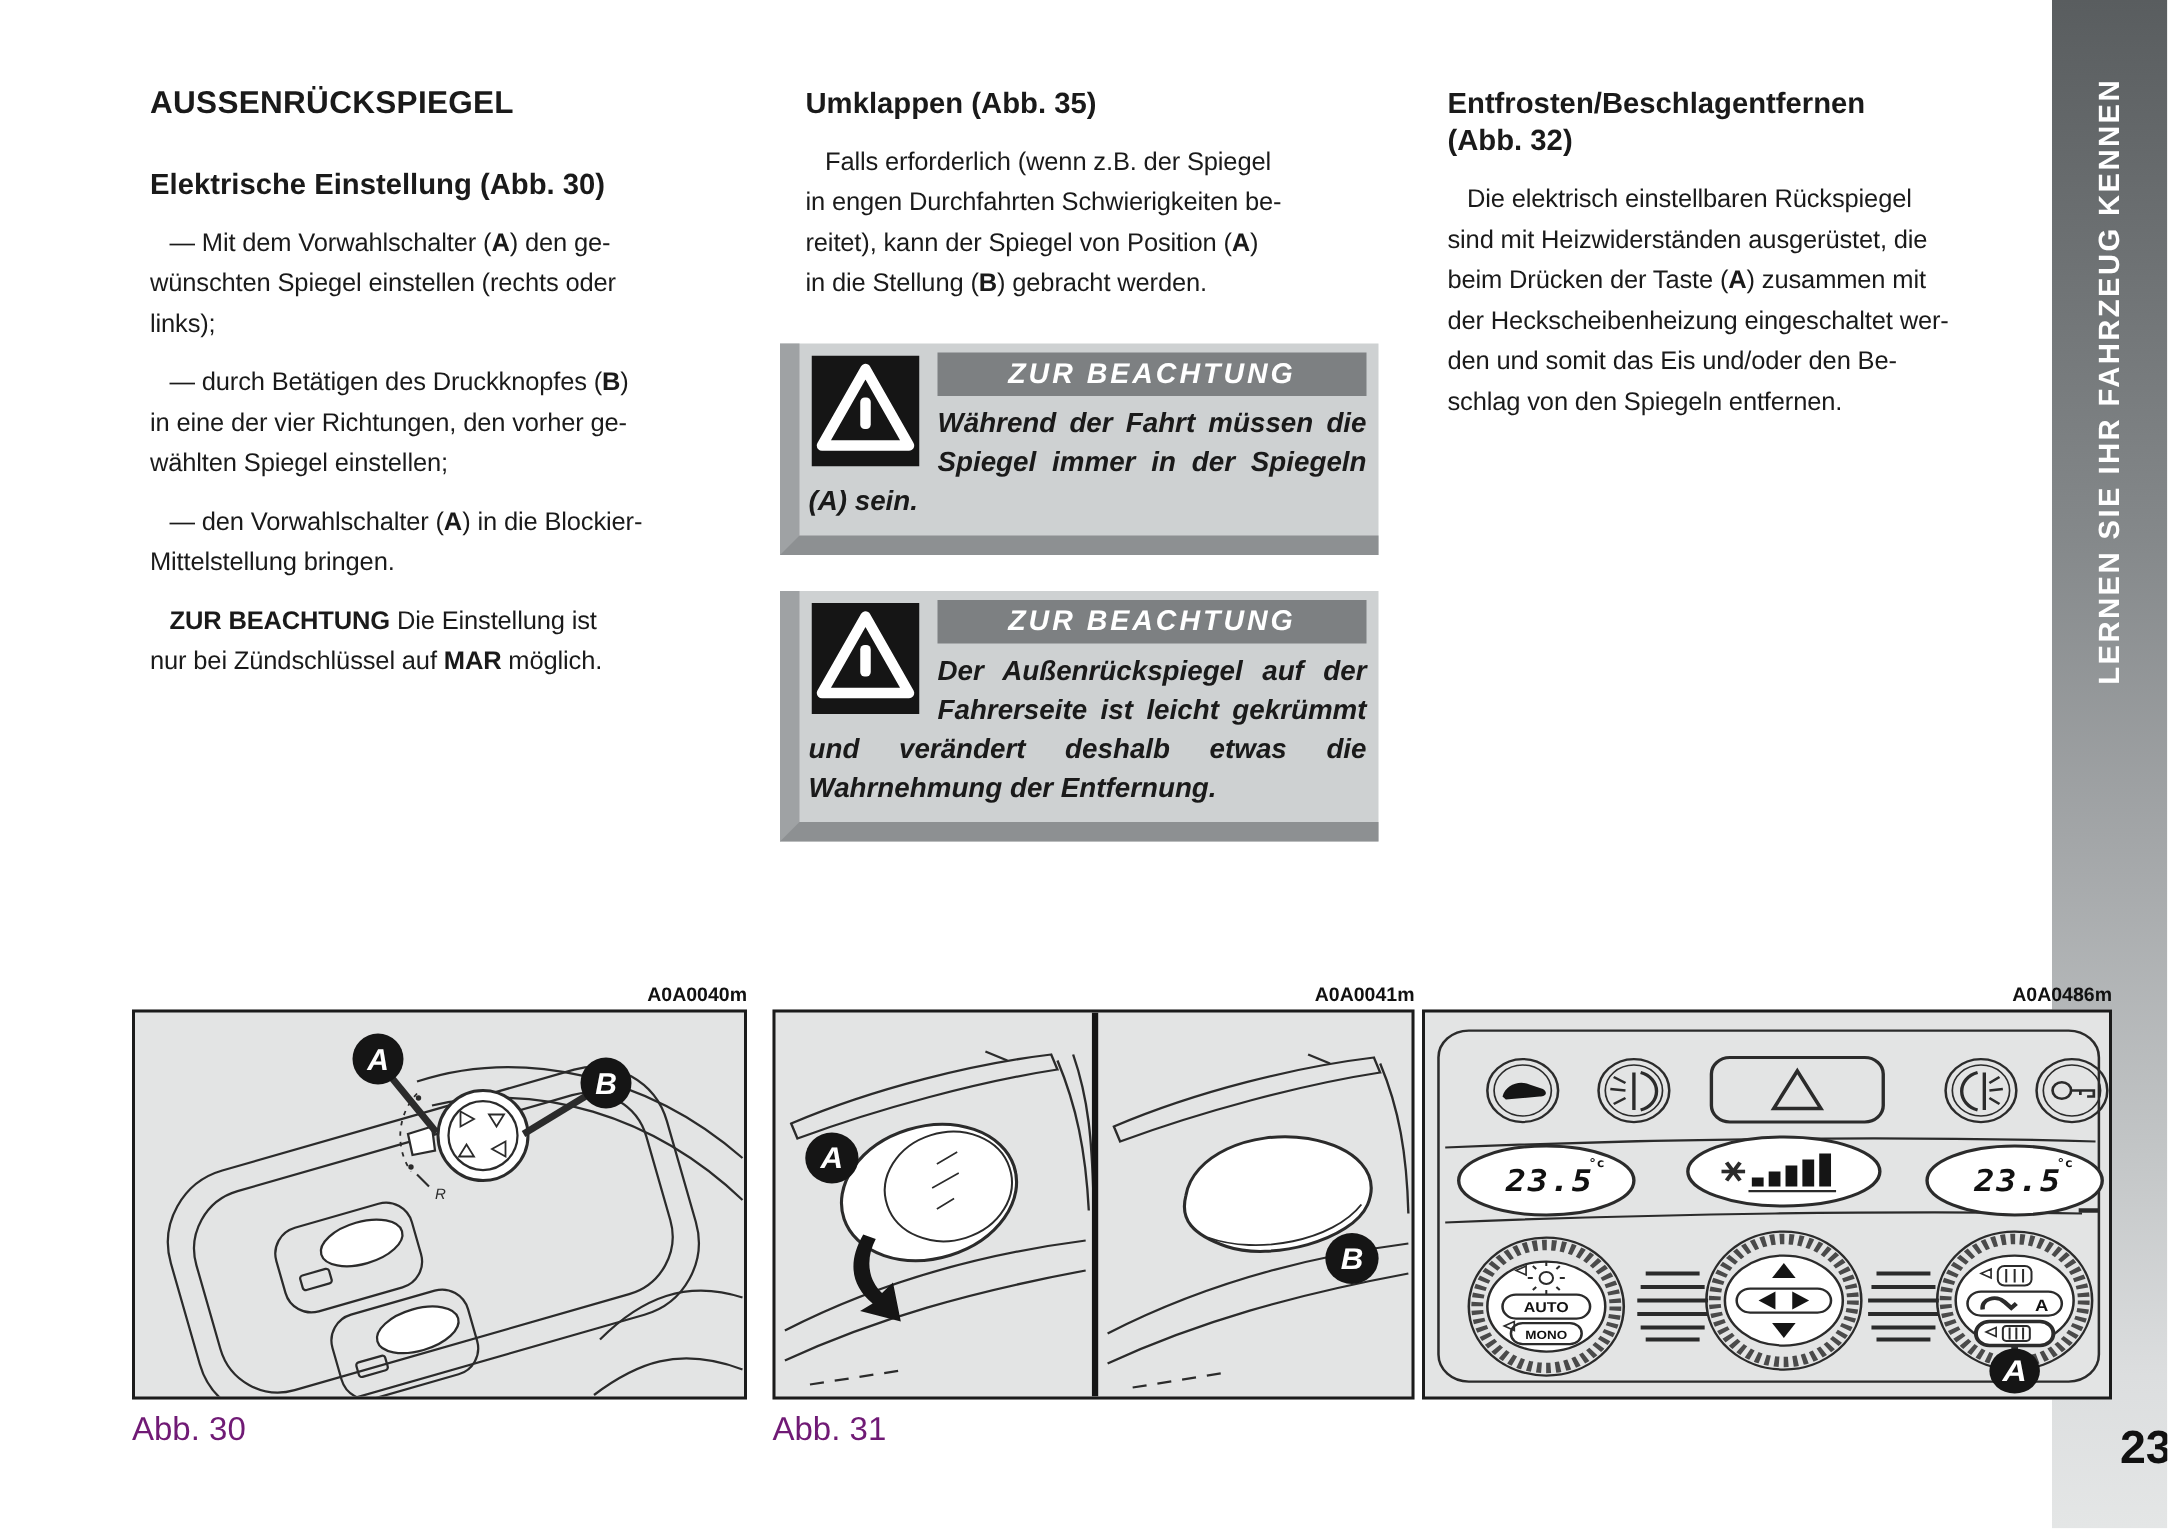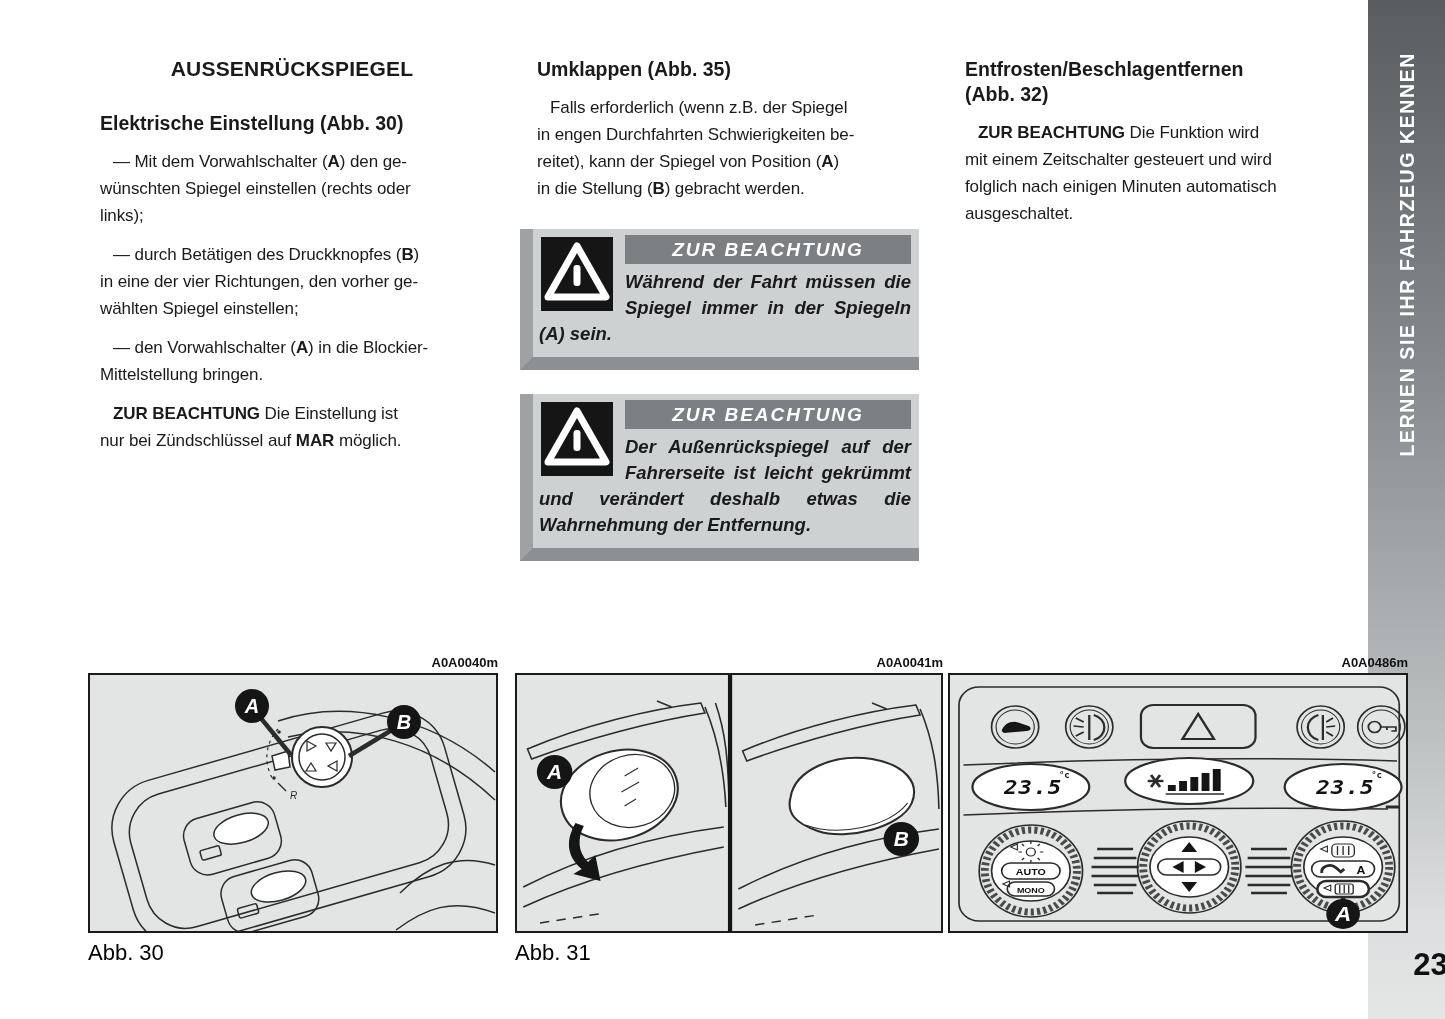--- a/index.html
+++ b/index.html
@@ -14,21 +14,21 @@
     transform:translateX(-50%) rotate(180deg);writing-mode:vertical-rl;
     color:#fff;font-weight:bold;font-size:19.5px;letter-spacing:1.6px;white-space:nowrap;}
   .page-number{position:absolute;bottom:36px;left:0;width:100%;text-align:center;
     font-size:31px;font-weight:bold;color:#111;margin-left:24px;}
 
   
   .col{position:absolute;top:57px;}
   .col1{left:100px;width:384px;}
   .col2{left:537px;width:382px;}
   .col3{left:965px;width:378px;}
-  .doc-title{font-size:21px;font-weight:800;letter-spacing:.2px;margin:0;text-align:center;}
+  .doc-title{font-size:21px;font-weight:800;letter-spacing:.2px;margin:0;}
   .doc-sub{font-size:19.5px;font-weight:bold;margin:0;white-space:pre-line;line-height:25px;}
   .col1 .doc-sub{margin-top:30px;}
   .body-text{font-size:17px;line-height:27px;margin:12px 0 0;white-space:pre-line;
     text-indent:13px;letter-spacing:-.1px;}
 
   
   .warnbox{margin:27px 0 0 -17px;width:399px;box-sizing:border-box;
     border-left:13px solid #9fa2a4;border-bottom:13px solid #8d9092;
     background:#ced1d2;padding:6px 8px 10px 6px;}
   .warnbox + .warnbox{margin-top:24px;}
@@ -40,21 +40,21 @@
     text-align:justify;margin:5px 0 0;}
 
   
   .figure{position:absolute;top:655px;margin:0;}
   .fig-30{left:88px;width:410px;}
   .fig-31{left:515px;width:428px;}
   .fig-32{left:948px;width:460px;}
   .fig-code{text-align:right;font-size:13px;font-weight:bold;margin-bottom:3px;color:#111;}
   .fig-panel{height:260px;background:#e3e4e4;border:2px solid #1b1b1b;box-sizing:border-box;}
   .fig-panel svg{width:100%;height:100%;display:block;}
-  .fig-caption{margin-top:7px;font-size:22px;color:#000000;}
+  .fig-caption{margin-top:7px;font-size:22px;color:#701a75;}
 
   
   .co{fill:#fff;font-size:20px;font-weight:bold;font-style:italic;text-anchor:middle;
       font-family:"Liberation Sans",sans-serif;}
   .seg{fill:#111;font-family:"DejaVu Sans Mono",monospace;font-weight:bold;font-style:italic;
       font-size:20px;letter-spacing:1px;}
   .seg-deg{fill:#111;font-family:"DejaVu Sans Mono",monospace;font-weight:bold;font-size:8px;}
   .knob-label{fill:#111;font-weight:bold;text-anchor:middle;font-family:"Liberation Sans",sans-serif;}
   .rmark{fill:#2b2b2b;font-size:10px;font-style:italic;font-family:"Liberation Sans",sans-serif;}
 </style>
@@ -111,24 +111,26 @@
         </svg>
       </div>
       <div class="warn-header">ZUR BEACHTUNG</div>
       <p class="warn-text">Der Außenrückspiegel auf der Fahrerseite ist leicht gekrümmt und verändert deshalb etwas die Wahrnehmung der Entfernung.</p>
     </div>
   </section>
 
   <section class="col col3">
     <h2 class="doc-sub">Entfrosten/Beschlagentfernen
 (Abb. 32)</h2>
-    <p class="body-text"><b>ZUR BEACHTUNG </b>Die Funktion wird
-mit einem Zeitschalter gesteuert und wird
-folglich nach einigen Minuten automatisch
-ausgeschaltet.</p>
+    <p class="body-text">Die elektrisch einstellbaren Rückspiegel
+sind mit Heizwiderständen ausgerüstet, die
+beim Drücken der Taste (<b>A</b>) zusammen mit
+der Heckscheibenheizung eingeschaltet wer-
+den und somit das Eis und/oder den Be-
+schlag von den Spiegeln entfernen.</p>
   </section>
 
   <figure class="figure fig-30">
     <div class="fig-code">A0A0040m</div>
     <div class="fig-panel">
       <svg viewBox="0 0 406 256" preserveAspectRatio="none">
         <g fill="none" stroke="#2b2b2b" stroke-width="1.5">
           <path d="M405,125 C345,68 268,46 198,62"></path>
           <path d="M405,97 C340,40 255,24 188,46"></path>
           <path d="M405,190 C368,178 338,190 310,218"></path>

